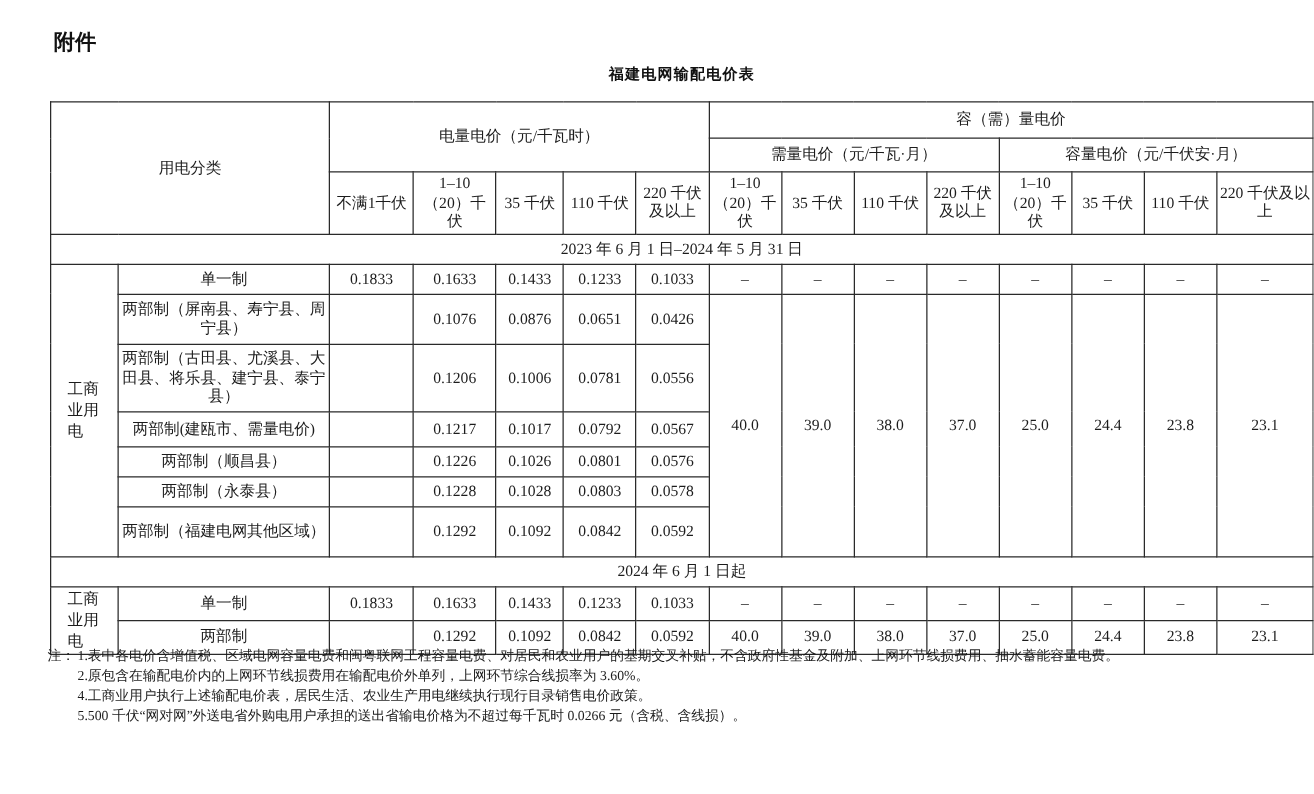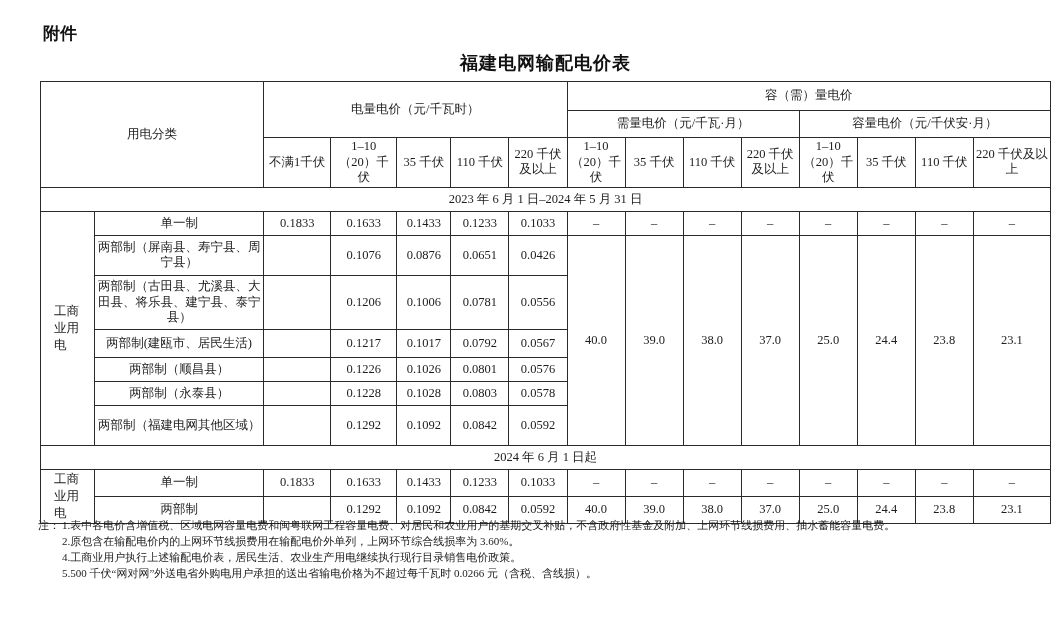--- a/index.html
+++ b/index.html
@@ -1,21 +1,21 @@
 <!DOCTYPE html>
 <html><head>
 <meta charset="utf-8">
 <style>
   html,body{margin:0;padding:0;background:#ffffff;}
   .page{position:relative;width:1051px;height:635px;background:#ffffff;overflow:hidden;
         font-family:"Liberation Serif","DejaVu Serif",serif;color:#1c1c1c;}
   .attachment{position:absolute;left:43px;top:22px;font-size:17px;font-weight:bold;
         font-family:"Liberation Sans","DejaVu Sans",sans-serif;color:#111;}
   .title{position:absolute;left:40px;top:51px;width:1011px;text-align:center;
-        font-size:18px;font-weight:bold;color:#111;letter-spacing:1px;font-family:Liberation Mono, monospace;}
+        font-size:12px;font-weight:bold;color:#111;letter-spacing:1px;font-family:Liberation Mono, monospace;}
   table.price{position:absolute;left:40px;top:81px;width:1011px;border-collapse:collapse;
         table-layout:fixed;}
   table.price td{border:1px solid #2a2a2a;text-align:center;vertical-align:middle;
         font-size:12.5px;line-height:1.25;padding:1px 2px;color:#1c1c1c;}
   td.gh{font-size:13px;}
   td.vh{font-size:11px;line-height:1.3;padding:2px 1px;}
   td.tl{text-align:left;padding-left:5px;padding-right:3px;}
   .catspan{display:inline-block;width:27px;text-align:left;font-size:12.5px;line-height:1.35;}
   tr.hr1{height:29px;} tr.hr2{height:27px;} tr.hr3{height:43px;}
   tr.h24{height:24px;} tr.h28{height:28px;} tr.h40{height:40px;margin-top:24px;} tr.h54{height:54px;}
@@ -118,21 +118,21 @@
       <tr class="h54">
         <td class="tl">两部制（古田县、尤溪县、大田县、将乐县、建宁县、泰宁县）</td>
         <td></td>
         <td>0.1206</td>
         <td>0.1006</td>
         <td>0.0781</td>
         <td>0.0556</td>
       </tr>
 
       <tr class="h28">
-        <td class="tl">两部制(建瓯市、居民生活)</td>
+        <td class="tl">两部制(建瓯市、需量电价)</td>
         <td></td>
         <td>0.1217</td>
         <td>0.1017</td>
         <td>0.0792</td>
         <td>0.0567</td>
       </tr>
 
       <tr class="h24">
         <td class="tl">两部制（顺昌县）</td>
         <td></td>

